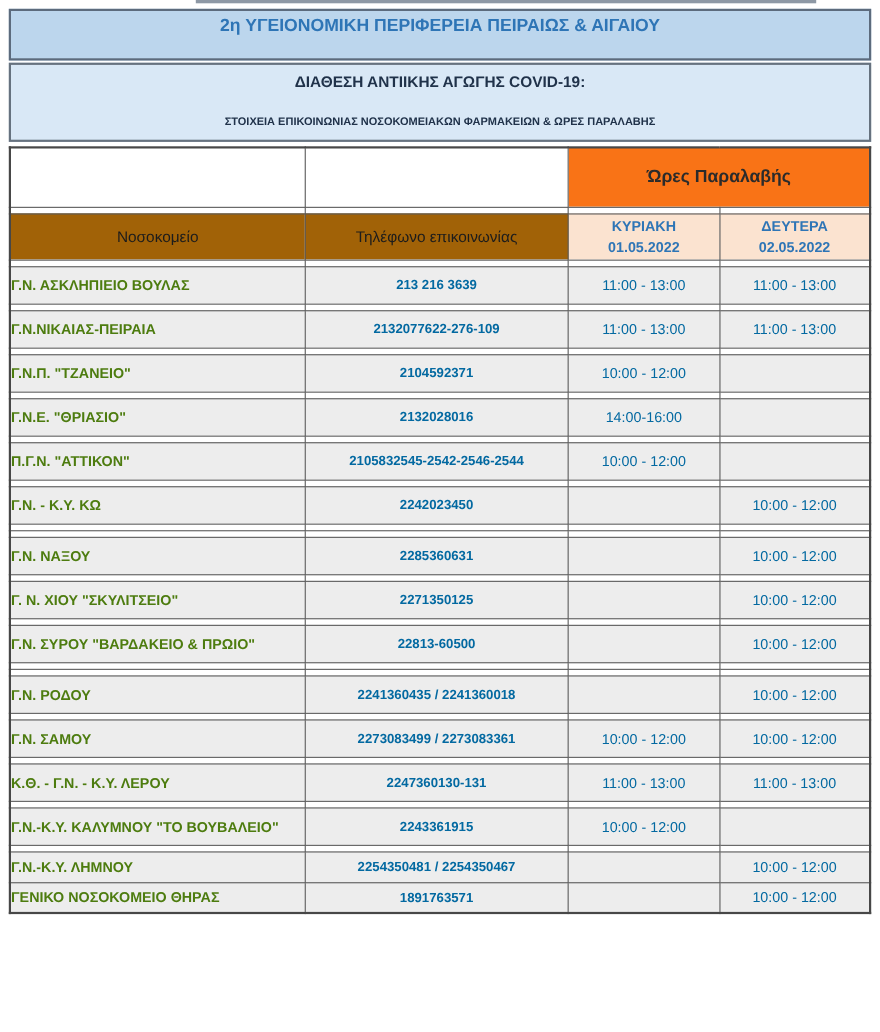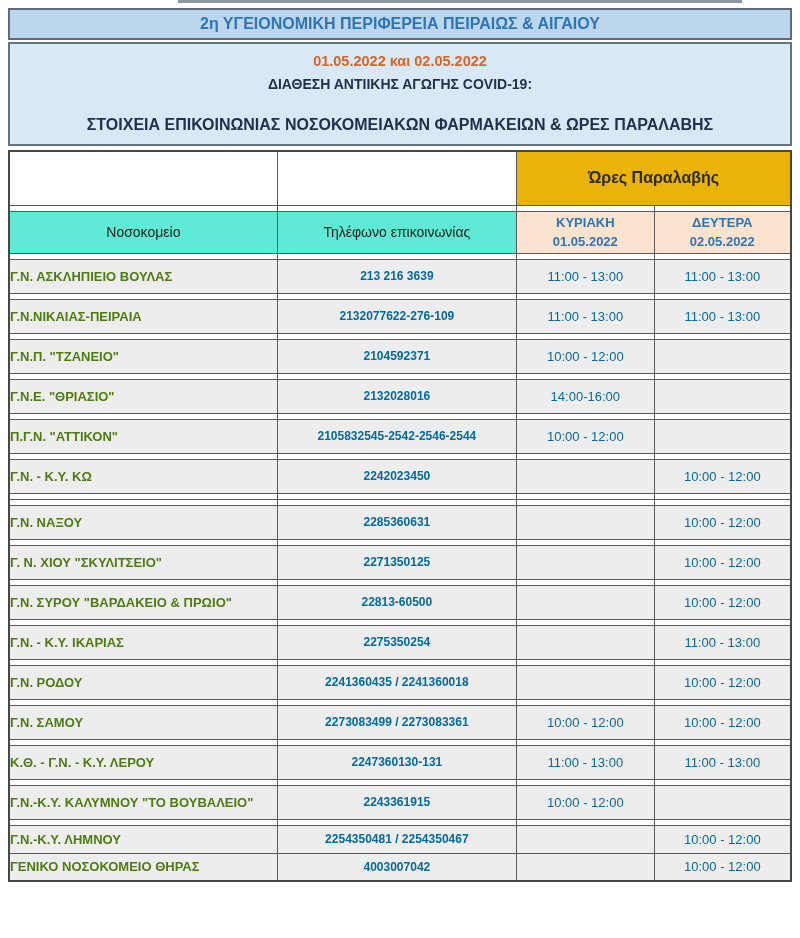--- a/index.html
+++ b/index.html
@@ -18,61 +18,61 @@
     background: #8d98a5;
   }
 
   .title-bar {
     background: #bcd6ed;
     border: 2px solid #5c6b7d;
     text-align: center;
     font-weight: bold;
     font-size: 16px;
     color: #2e75b6;
-    padding: 5px 0 5px;
+    padding: 5px 0 20px;
     margin-bottom: 2px;
   }
 
   .subheader {
     background: #d9e8f6;
     border: 2px solid #66727f;
     text-align: center;
     padding: 7px 4px 10px;
     margin-bottom: 4px;
   }
   .subheader .dates  { color: #d2662b; font-weight: bold; font-size: 14.5px; margin: 2px 0 7px; }
   .subheader .sub1   { color: #20324a; font-weight: bold; font-size: 14px;  margin-bottom: 24px; }
-  .subheader .sub2   { color: #20324a; font-weight: bold; font-size: 16px; }
+  .subheader .sub2   { color: #20324a; font-weight: bold; font-size: 10px; }
 
   table.grid {
     width: 100%;
     border-collapse: collapse;
     table-layout: fixed;
     border: 2px solid #474747;
   }
   table.grid td, table.grid th { border: 1px solid #5a5a5a; padding: 0; }
 
   col.c-hospital { width: 34.3%; }
   col.c-phone    { width: 30.6%; }
   col.c-sun      { width: 17.6%; }
   col.c-mon      { width: 17.5%; }
 
   tr.h1 td.blank { background: #ffffff; height: 54px; }
   tr.h1 th.group {
-    background: #eab308;
+    background: #f97316;
     color: #2b2b2b;
     font-weight: bold;
     font-size: 16px;
     text-align: center;
   }
 
   tr.spacer td { height: 6px; background: #ffffff; }
 
   tr.h2 th { height: 42px; text-align: center; vertical-align: middle; }
-  tr.h2 th.plain { background: #5eead4; color: #1c1c1c; font-weight: normal; font-size: 14px; }
+  tr.h2 th.plain { background: #a16207; color: #1c1c1c; font-weight: normal; font-size: 14px; }
   tr.h2 th.day   { background: #fbe3d0; color: #2e75b6; font-weight: bold; font-size: 13px; }
   tr.h2 th.day span { display: block; line-height: 1.5; }
 
   tbody tr.row td { background: #ededed; height: 34px; vertical-align: middle; }
   tbody tr.row.short td { height: 28px; }
   td.hospital {
     text-align: left; padding-left: 9px;
     color: #4d7c0f; font-weight: bold; font-size: 13px;
   }
   td.phone { text-align: center; color: #0369a1; font-weight: bold; font-size: 12px; }
@@ -82,21 +82,20 @@
 <body>
 
 <div class="page">
   <div class="top-artifact"></div>
 
   <div class="title-bar">
     <span>2η ΥΓΕΙΟΝΟΜΙΚΗ ΠΕΡΙΦΕΡΕΙΑ ΠΕΙΡΑΙΩΣ &amp; ΑΙΓΑΙΟΥ</span>
   </div>
 
   <div class="subheader">
-    <div class="dates">01.05.2022 και 02.05.2022</div>
     <div class="sub1">ΔΙΑΘΕΣΗ ΑΝΤΙΙΚΗΣ ΑΓΩΓΗΣ COVID-19:</div>
     <div class="sub2">ΣΤΟΙΧΕΙΑ ΕΠΙΚΟΙΝΩΝΙΑΣ ΝΟΣΟΚΟΜΕΙΑΚΩΝ ΦΑΡΜΑΚΕΙΩΝ &amp; ΩΡΕΣ ΠΑΡΑΛΑΒΗΣ</div>
   </div>
 
   <table class="grid">
     <colgroup>
       <col class="c-hospital">
         <col class="c-phone">
         <col class="c-sun">
         <col class="c-mon">
@@ -240,26 +239,20 @@
           <td class="phone">22813-60500</td>
           <td class="hours"></td>
           <td class="hours">10:00 - 12:00</td>
         </tr>
         <tr class="spacer">
           <td></td>
           <td></td>
           <td></td>
           <td></td>
         </tr>
-        <tr class="row">
-          <td class="hospital">Γ.Ν. - Κ.Υ. ΙΚΑΡΙΑΣ</td>
-          <td class="phone">2275350254</td>
-          <td class="hours"></td>
-          <td class="hours">11:00 - 13:00</td>
-        </tr>
         <tr class="spacer">
           <td></td>
           <td></td>
           <td></td>
           <td></td>
         </tr>
         <tr class="row">
           <td class="hospital">Γ.Ν. ΡΟΔΟΥ</td>
           <td class="phone">2241360435 / 2241360018</td>
           <td class="hours"></td>
@@ -308,19 +301,19 @@
           <td></td>
         </tr>
         <tr class="row short">
           <td class="hospital">Γ.Ν.-Κ.Υ. ΛΗΜΝΟΥ</td>
           <td class="phone">2254350481 / 2254350467</td>
           <td class="hours"></td>
           <td class="hours">10:00 - 12:00</td>
         </tr>
         <tr class="row short">
           <td class="hospital">ΓΕΝΙΚΟ ΝΟΣΟΚΟΜΕΙΟ ΘΗΡΑΣ</td>
-          <td class="phone">4003007042</td>
+          <td class="phone">1891763571</td>
           <td class="hours"></td>
           <td class="hours">10:00 - 12:00</td>
         </tr>
       </tbody>
   </table>
 </div>
 
 </body></html>

